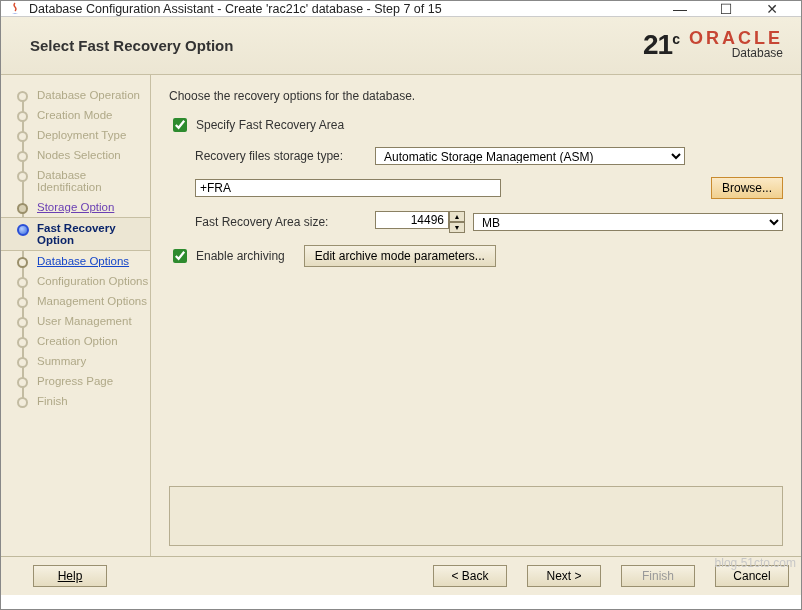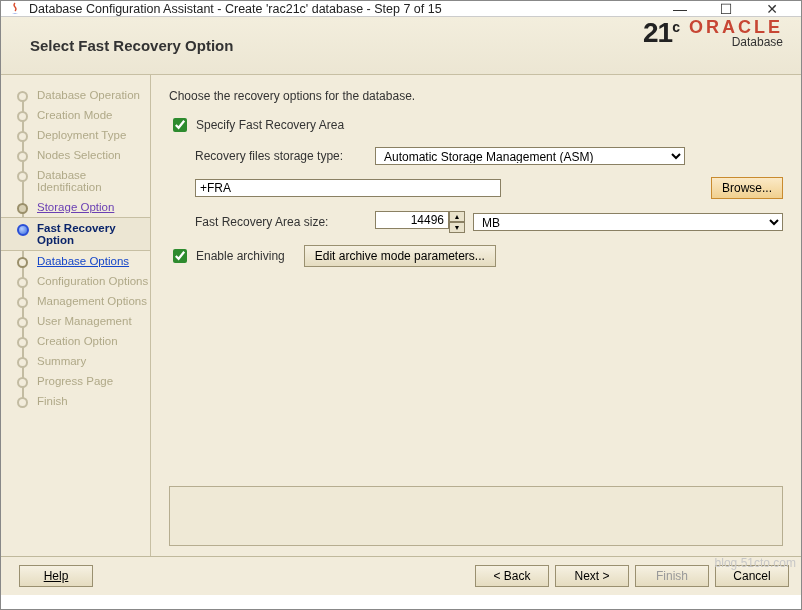--- a/index.html
+++ b/index.html
@@ -39,22 +39,22 @@
     background: linear-gradient(#f3eedd, #ece6d3);
     border-bottom: 1px solid #c7bfa3;
     display: flex; align-items: center;
     padding: 0 29px;
     position: relative;
   }
   .header .page-title {
     font-size: 15px; font-weight: bold; color: #333;
   }
   .brand {
-    position: absolute; right: 18px; top: 0;
-    display: flex; align-items: center; gap: 10px;
+    position: absolute; right: 18px; top: 12px;
+    display: flex; gap: 10px;
   }
   .brand .ver { font-size: 28px; font-weight: bold; color: #222; letter-spacing: -1px; }
   .brand .ver sup { font-size: 14px; vertical-align: top; position: relative; top: 2px; }
   .brand .otext { line-height: 1; text-align: left; }
   .brand .otext .o1 { color: #c74634; font-weight: bold; font-size: 18px; letter-spacing: 3px; }
   .brand .otext .o2 { color: #333; font-size: 12px; text-align: right; }
   .main {
     display: flex;
     height: 482px;
     background: #f2ecdb;
@@ -128,21 +128,21 @@
   .arch-row { margin-top: 10px; display: flex; align-items: center; gap: 10px; }
   .infopanel {
     position: absolute; left: 18px; right: 18px; bottom: 10px;
     height: 60px; border: 1px solid #b6ad90; background: #efe9d6;
   }
   .footer {
     height: 38px; display: flex; align-items: center; padding: 0 12px;
     background: #f2ecdb;
   }
   .footer .spacer { flex: 1; }
-  .footer .btn { min-width: 74px; margin-left: 6px; }
+  .footer .btn { min-width: 74px; margin-left: 20px; }
   .footer .btn.disabled { color: #9a9a9a; }
   .underline-mn { text-decoration: underline; }
   .watermark {
     position: absolute; right: 6px; bottom: 40px; color: #c7c7c7;
     font-size: 12px; pointer-events: none;
   }
 </style>
 </head>
 <body>
 

